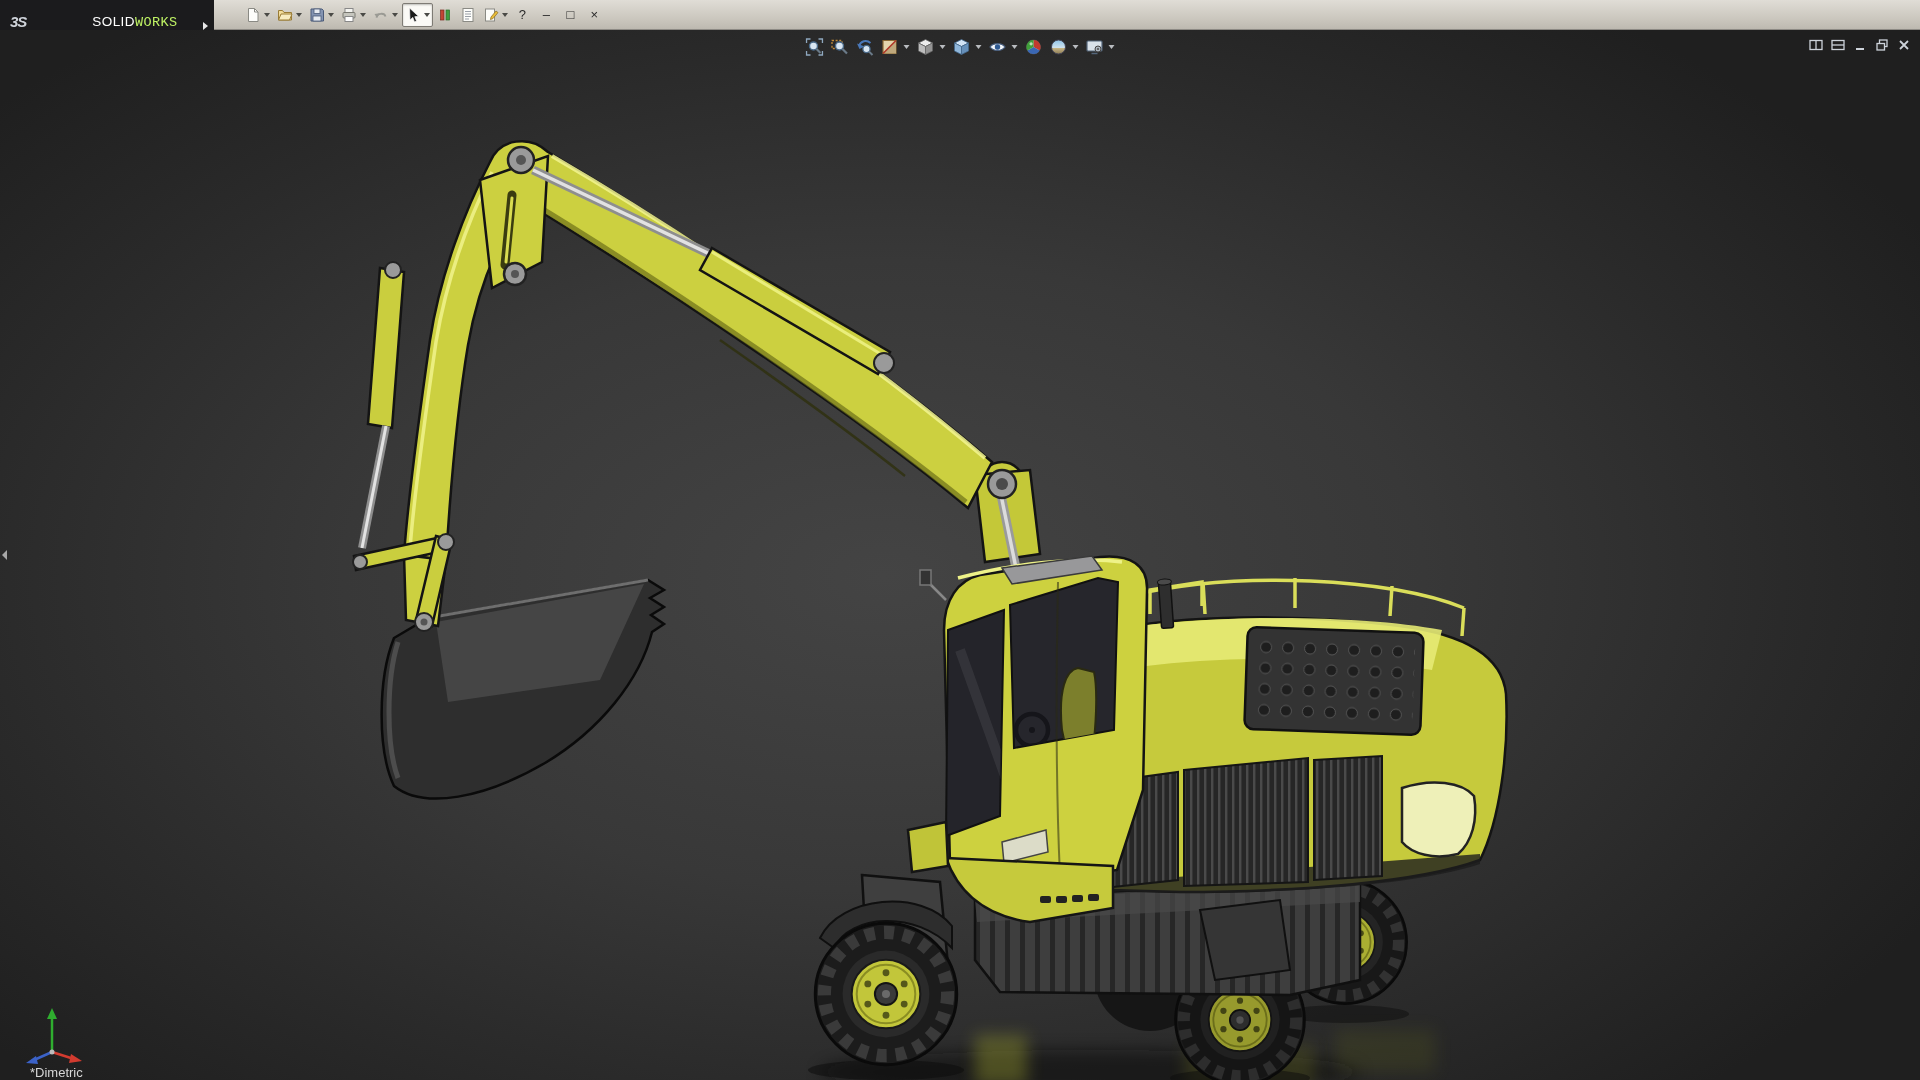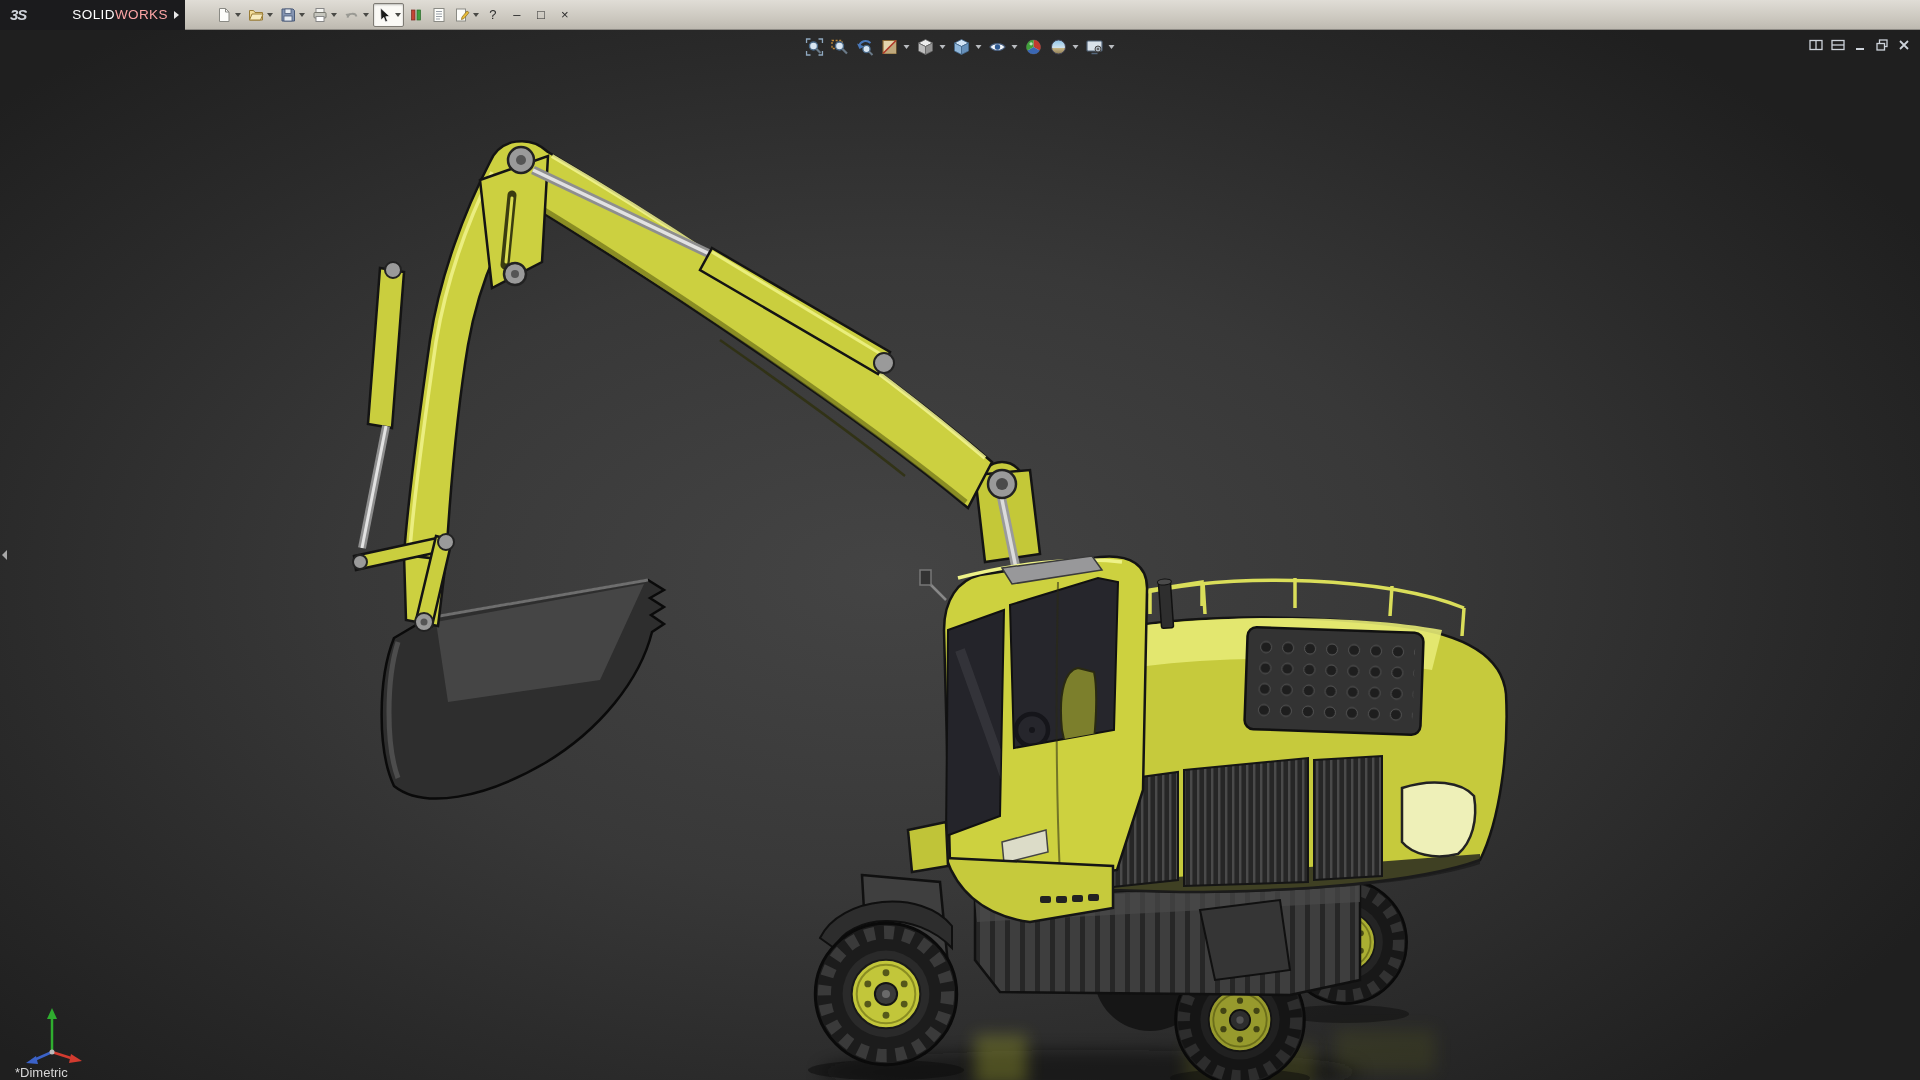--- a/index.html
+++ b/index.html
@@ -5,25 +5,25 @@
   * { margin:0; padding:0; box-sizing:border-box; }
   html,body { width:1920px; height:1080px; overflow:hidden; font-family:"Liberation Sans", sans-serif; }
   body { display:flex; flex-direction:column; background:#242424; }
 
   
   .titlebar{
     height:30px; flex:0 0 30px; display:flex; align-items:center;
     background:linear-gradient(#e0ddd6,#c9c5bc 70%,#bdb9b0);
     border-bottom:1px solid #8d8a84; position:relative; z-index:20;
   }
-  .logo{ height:30px; background:#1b1b1d; display:flex; align-items:center; padding:0 6px 0 10px; gap:2px; }
+  .logo{ height:30px; background:#1b1b1d; display:flex; align-items:flex-end; padding:0 6px 0 10px; gap:22px; }
   .brand-mark{ color:#cfd3da; font-weight:bold; font-style:italic; font-size:15px; letter-spacing:-1px; }
   .brand{ color:#fff; font-size:13.5px; letter-spacing:.4px; white-space:nowrap; }
   .brand b{ font-weight:normal;margin-left:44px; }
-  .brand span{ font-weight:normal; color:#fca5a5; }
+  .brand span{ font-weight:normal; color:#bef264;font-family:Liberation Mono, monospace; }
   .logo-expand{ width:0; height:0; border-left:5px solid #e8e8e8; border-top:4px solid transparent; border-bottom:4px solid transparent; margin-left:4px; }
   .main-toolbar{ display:flex; align-items:center; margin-left:28px; gap:1px; }
   .tb-btn{ display:flex; align-items:center; height:24px; padding:0 2px; border:1px solid transparent; border-radius:2px; cursor:default; }
   .tb-btn svg{ display:block; }
   .tb-btn.pressed{ background:#fbfaf6; border-color:#7e7b74; box-shadow:inset 0 1px 2px rgba(0,0,0,.25); }
   .drop{ width:0; height:0; border-left:3.5px solid transparent; border-right:3.5px solid transparent; border-top:4px solid #4a4a46; margin-left:3px; }
   .tb-title{ flex:1; text-align:center; font-size:13px; color:#1c1c1c; white-space:nowrap; overflow:hidden; }
   .tb-win{ display:flex; align-items:center; gap:2px; padding-right:8px; }
   .tb-win .wbtn{ width:22px; height:20px; display:flex; align-items:center; justify-content:center; font-size:13px; color:#2a2a2a; }
 
@@ -35,21 +35,21 @@
   .model-svg{ position:absolute; inset:0; width:100%; height:100%; }
 
   .hud{ position:absolute; top:5px; left:50%; transform:translateX(-50%); display:flex; align-items:center; gap:1px; z-index:5; }
   .hud-btn{ height:24px; display:flex; align-items:center; padding:0 3px; gap:2px; cursor:default; }
   .hud-btn svg{ display:block; }
   .hud .drop{ border-top-color:#b9bcc0; }
 
   .doc-controls{ position:absolute; top:7px; right:8px; display:flex; align-items:center; gap:5px; z-index:5; }
   .doc-controls .dbtn{ width:17px; height:16px; display:flex; align-items:center; justify-content:center; }
 
-  .orientation{ position:absolute; left:15px; bottom:0px; color:#d6d6d6; font-size:13px; z-index:4;margin-top:24px; }
+  .orientation{ position:absolute; left:30px; bottom:0px; color:#d6d6d6; font-size:13px; z-index:4;margin-top:24px; }
   .triad{ position:absolute; left:12px; bottom:14px; z-index:4; }
 
   .panel-handle{ position:absolute; left:0; top:calc(50% - 16px); width:9px; height:32px; display:flex; align-items:center; justify-content:center; z-index:6; }
   .panel-handle::after{ content:""; width:0; height:0; border-right:5px solid #a8a8a8; border-top:5px solid transparent; border-bottom:5px solid transparent; }
 </style>
 </head>
 <body>
 
 <div class="titlebar">
   <div class="logo">

